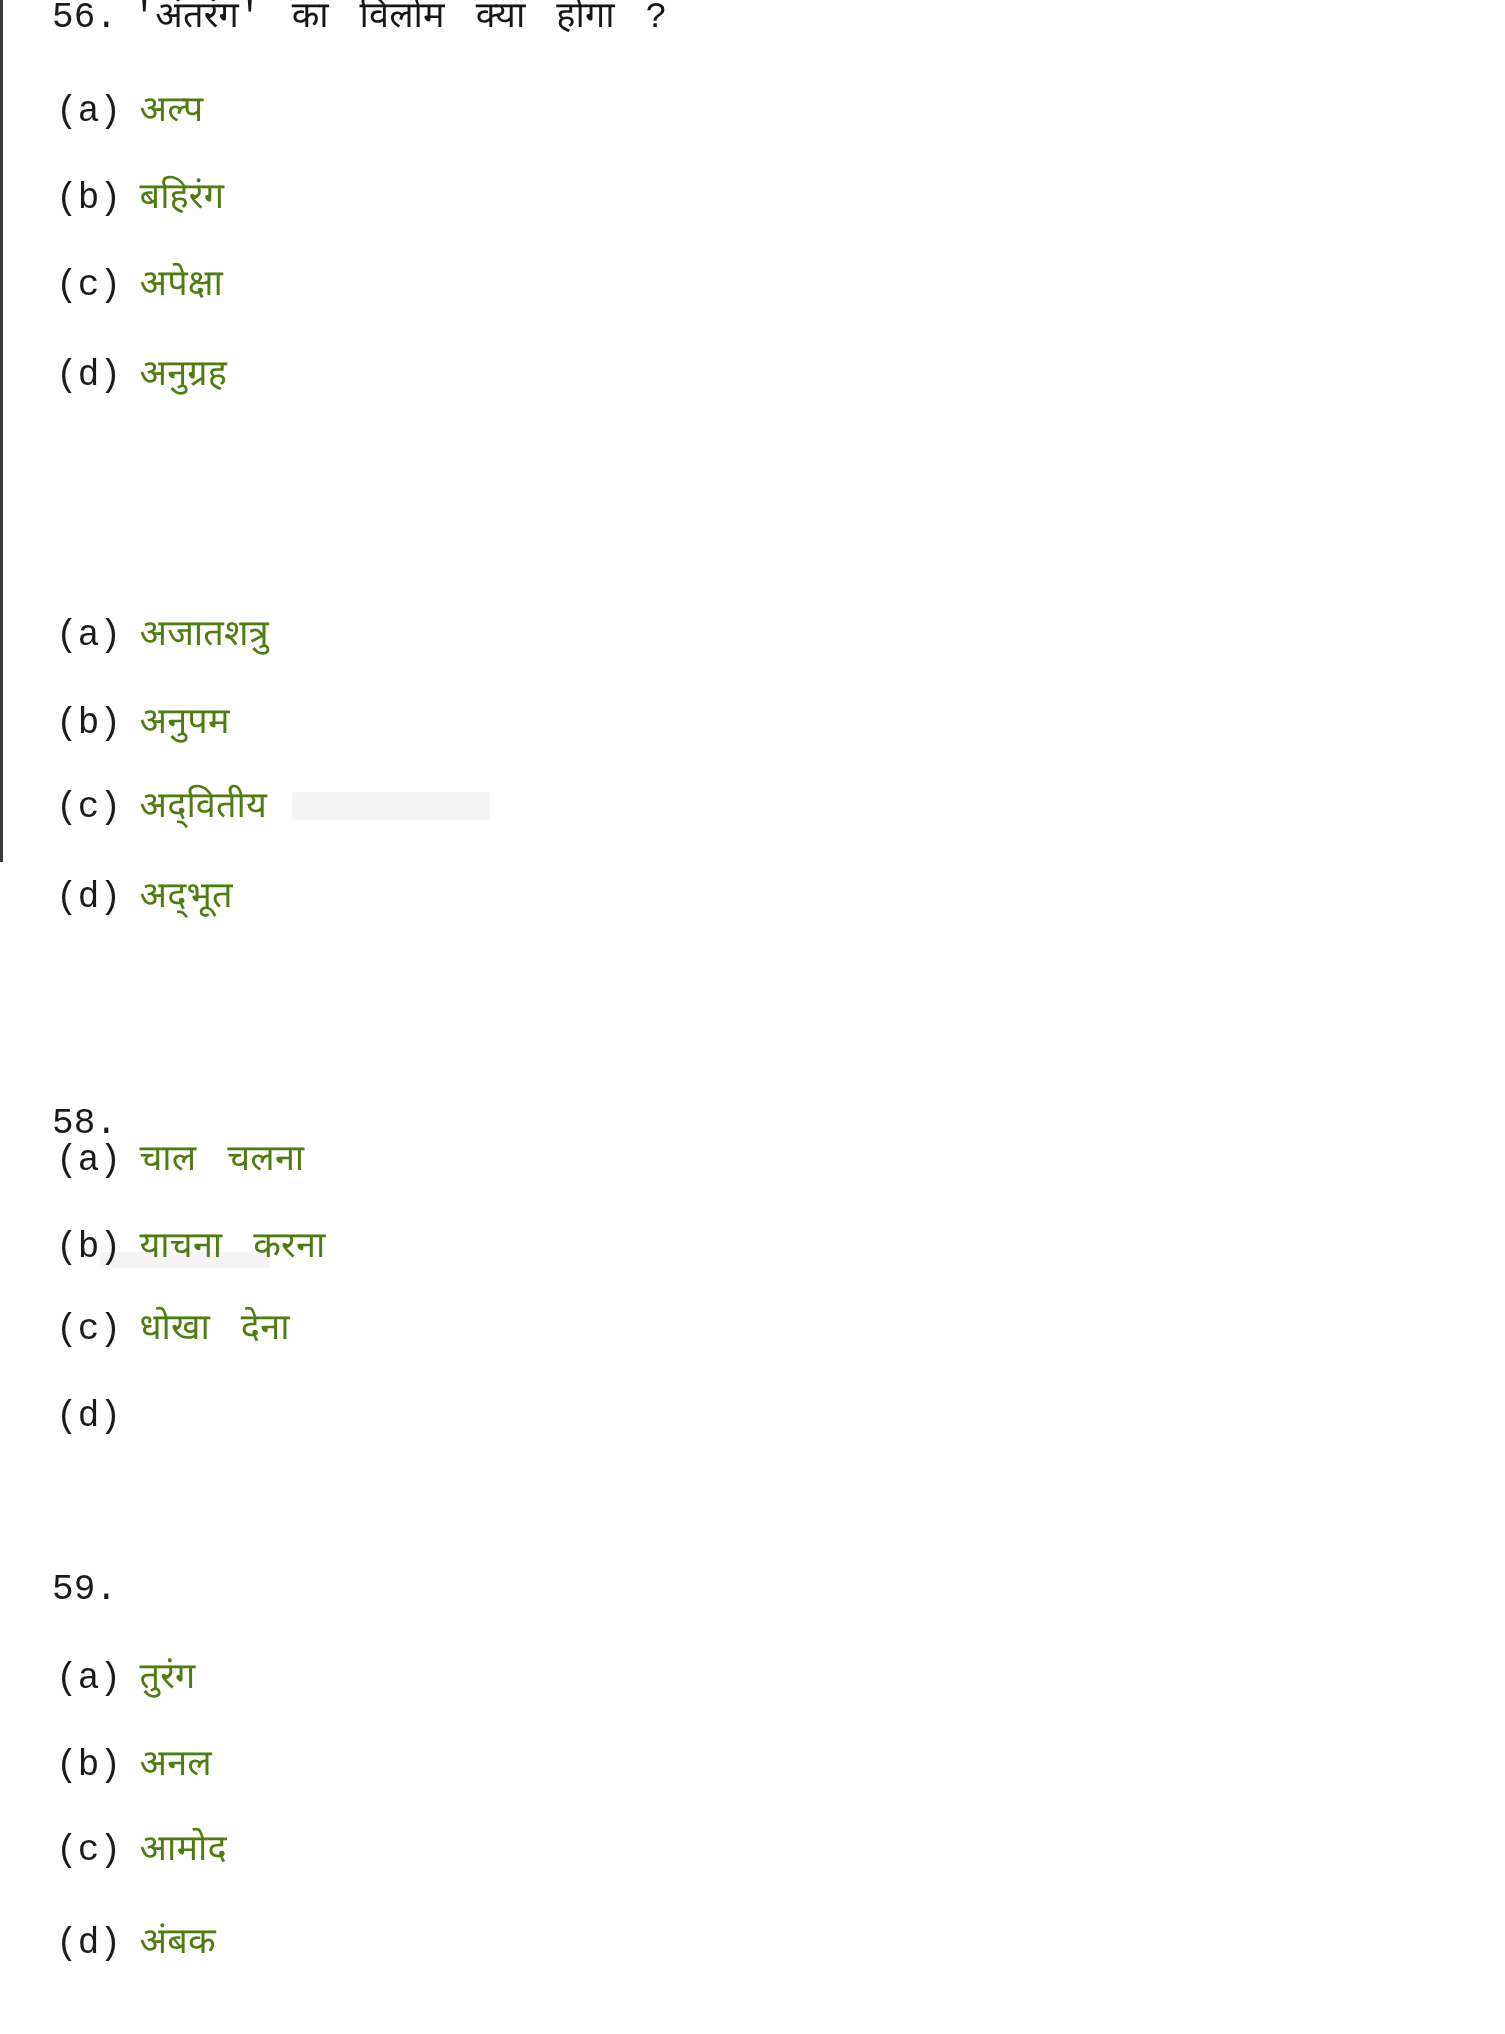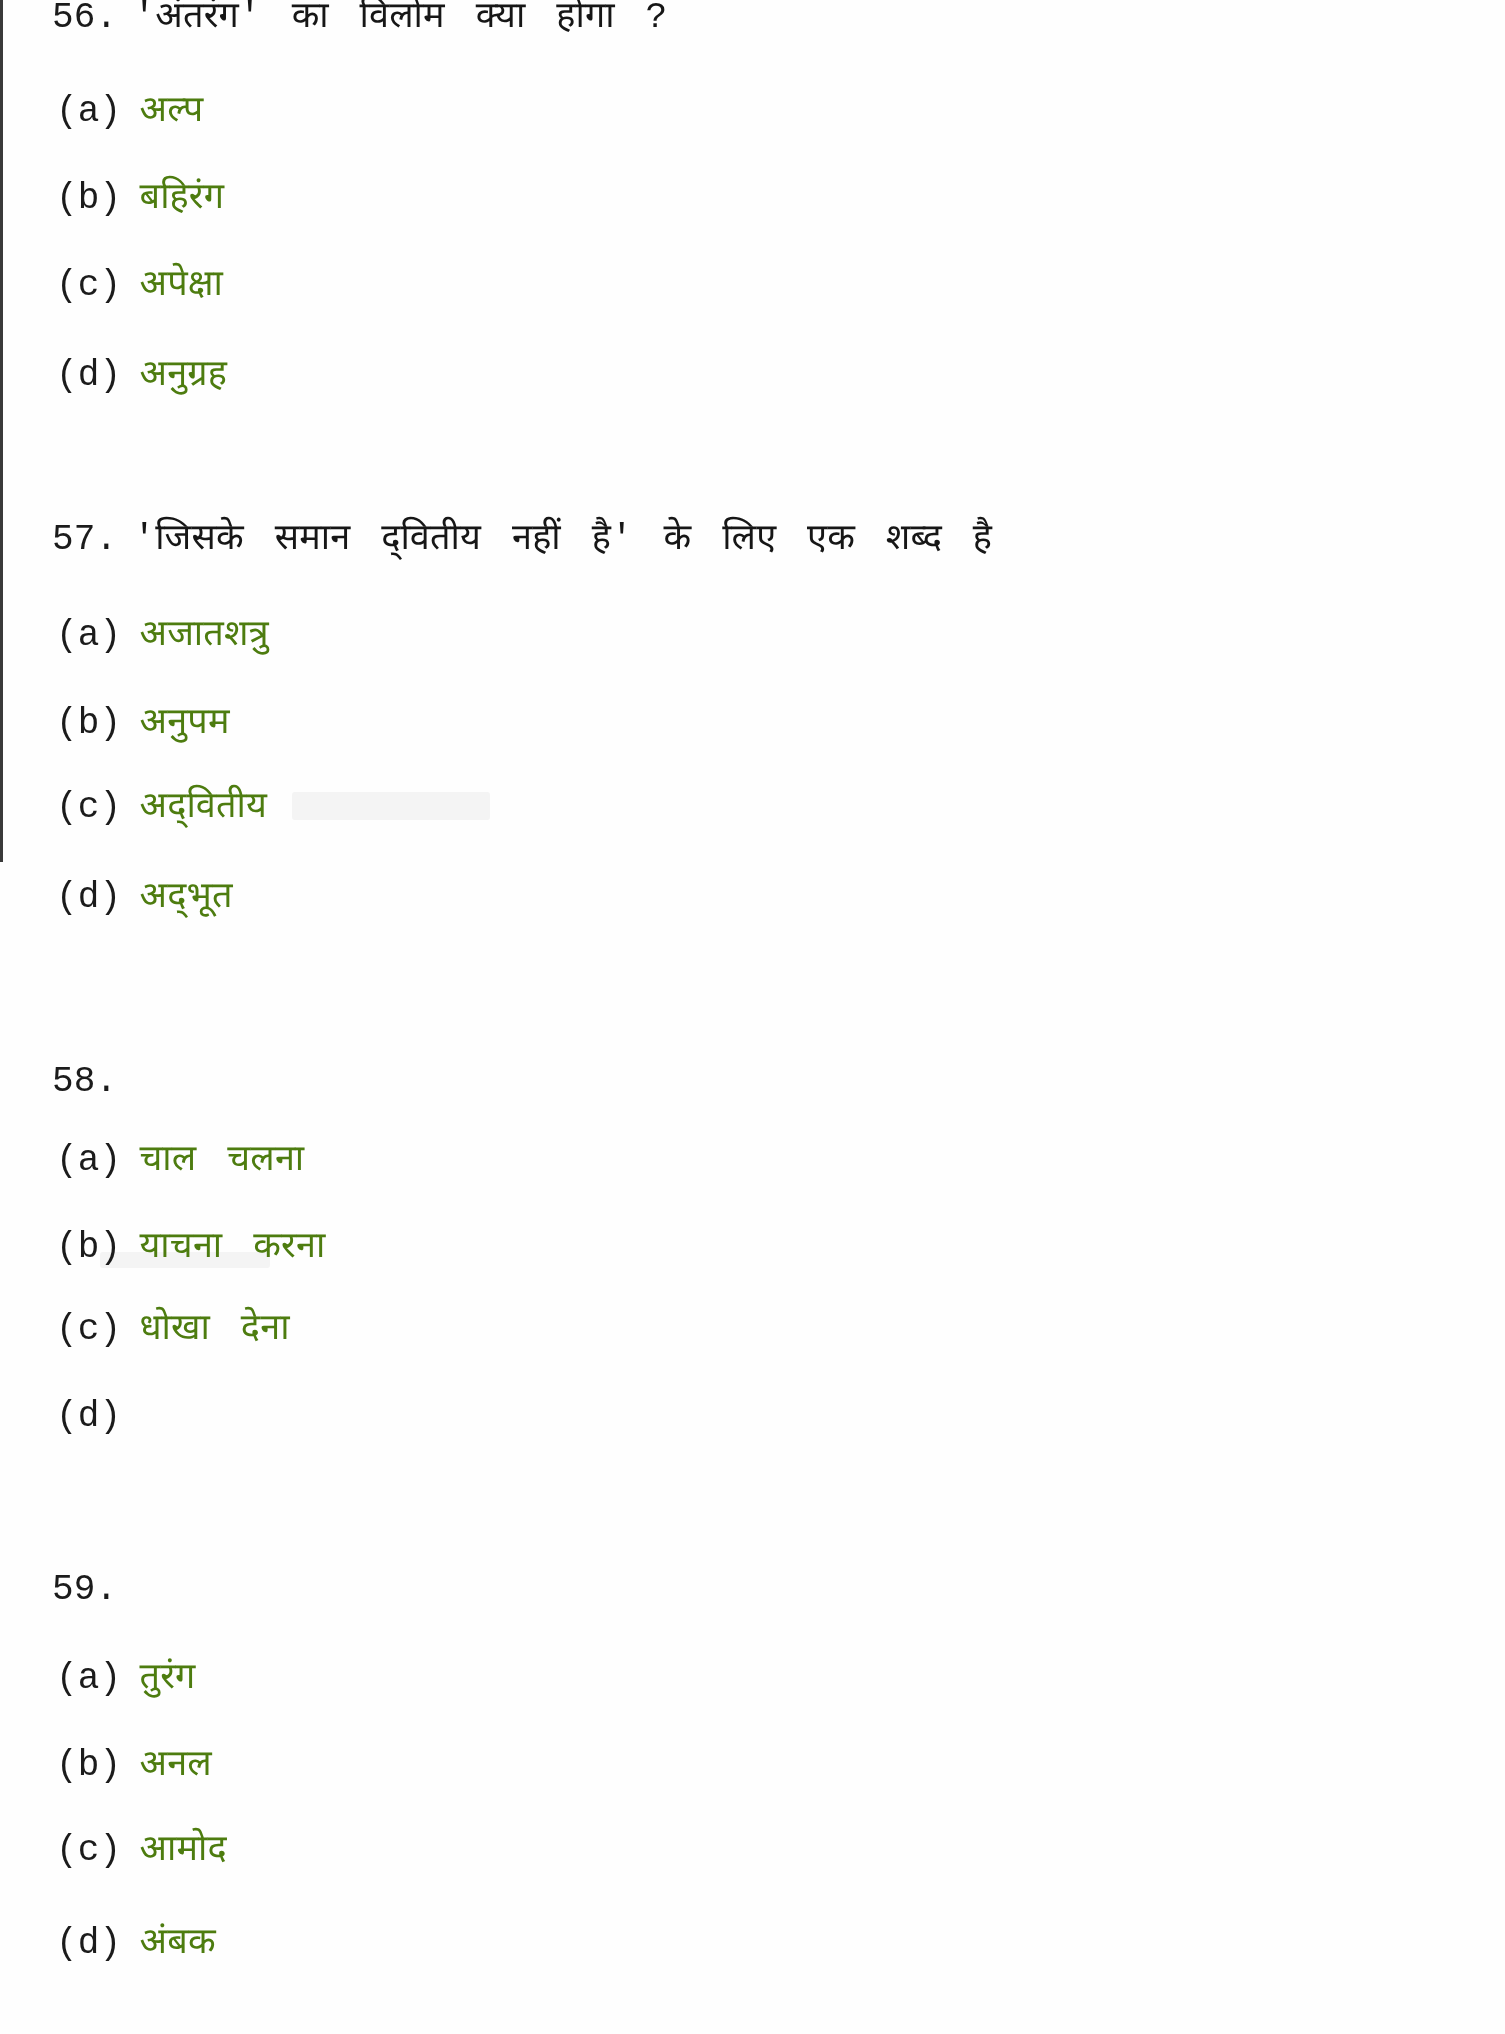--- a/index.html
+++ b/index.html
@@ -72,42 +72,38 @@
   </div>
   <div class="line oline" style="top:262px;">
     <span class="olabel">(c)</span>
     <span class="otext">अपेक्षा</span>
   </div>
   <div class="line oline" style="top:352px;">
     <span class="olabel">(d)</span>
     <span class="otext">अनुग्रह</span>
   </div>
 
-  <div class="line qline" style="top:516px;">
-    <span class="qnum">57.</span>
-    <span class="qtext">'जिसके समान द्‌वितीय नहीं है' के लिए एक शब्द है</span>
-  </div>
   <div class="line oline" style="top:612px;">
     <span class="olabel">(a)</span>
     <span class="otext">अजातशत्रु</span>
   </div>
   <div class="line oline" style="top:700px;">
     <span class="olabel">(b)</span>
     <span class="otext">अनुपम</span>
   </div>
   <div class="line oline" style="top:784px;">
     <span class="olabel">(c)</span>
     <span class="otext">अद्‌वितीय</span>
   </div>
   <div class="line oline" style="top:874px;">
     <span class="olabel">(d)</span>
     <span class="otext">अद्‌भूत</span>
   </div>
 
-  <div class="line qline" style="top:1058px;">
+  <div class="line qline" style="top:1100px;">
     <span class="qnum">58.</span>
   </div>
   <div class="line oline" style="top:1137px;">
     <span class="olabel">(a)</span>
     <span class="otext">चाल चलना</span>
   </div>
   <div class="line oline" style="top:1224px;">
     <span class="olabel">(b)</span>
     <span class="otext">याचना करना</span>
   </div>

